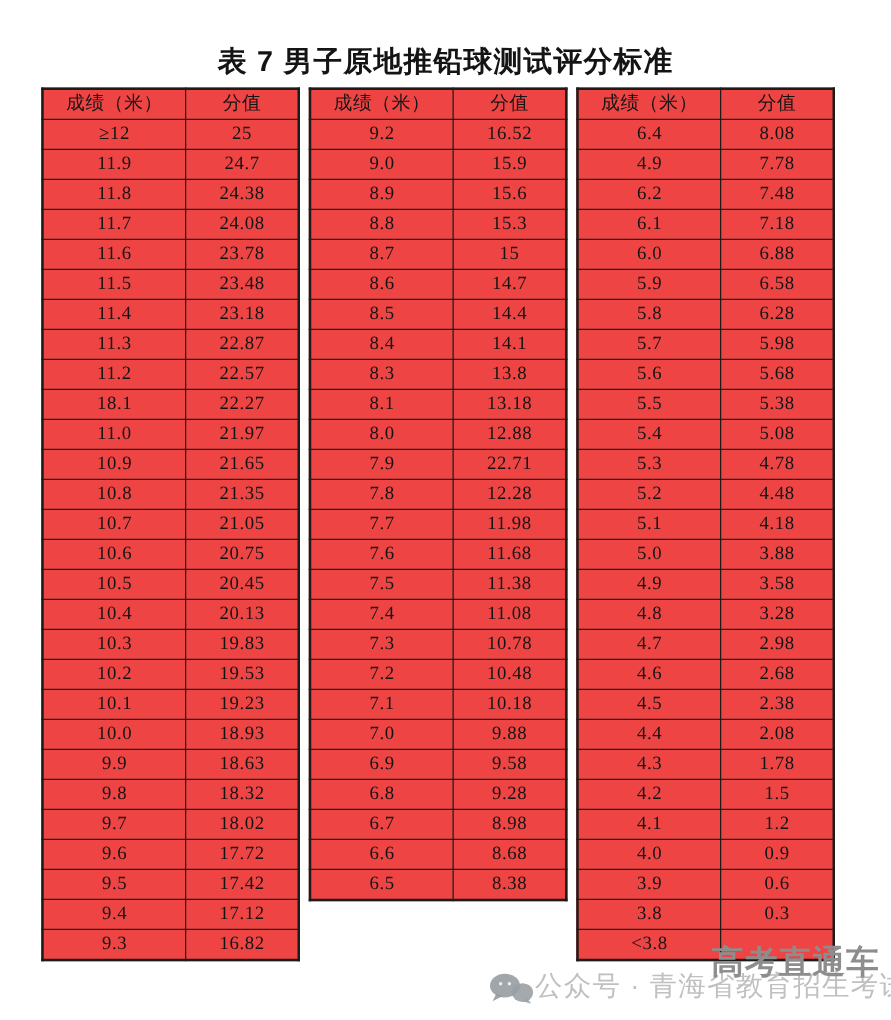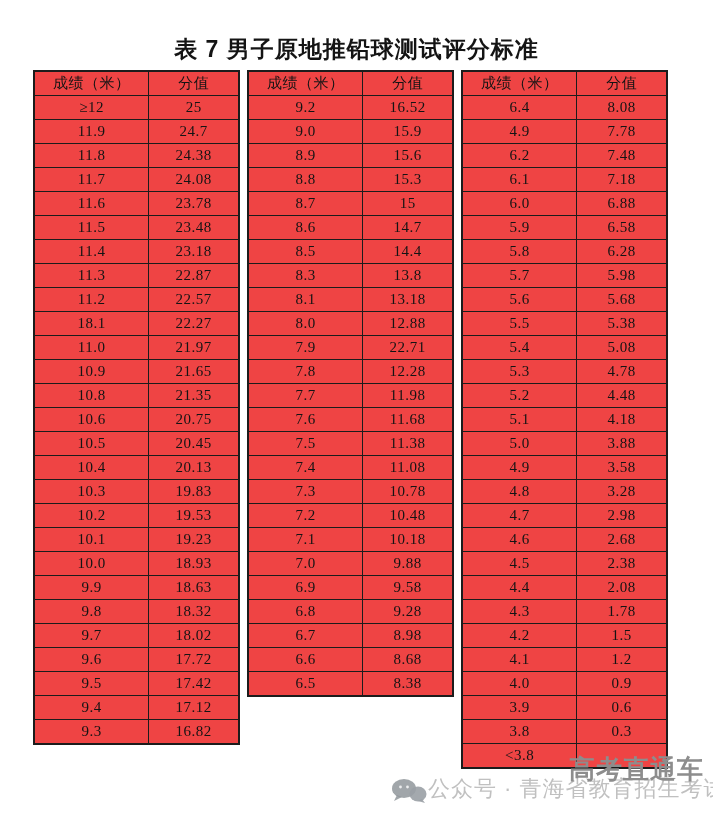--- a/index.html
+++ b/index.html
@@ -153,20 +153,24 @@
         </tr>
         <tr>
           <td>10.9</td>
           <td>21.65</td>
         </tr>
         <tr>
           <td>10.8</td>
           <td>21.35</td>
         </tr>
         <tr>
+          <td>10.7</td>
+          <td>21.05</td>
+        </tr>
+        <tr>
           <td>10.6</td>
           <td>20.75</td>
         </tr>
         <tr>
           <td>10.5</td>
           <td>20.45</td>
         </tr>
         <tr>
           <td>10.4</td>
           <td>20.13</td>
@@ -250,20 +254,24 @@
           <td>8.7</td>
           <td>15</td>
         </tr>
         <tr>
           <td>8.6</td>
           <td>14.7</td>
         </tr>
         <tr>
           <td>8.5</td>
           <td>14.4</td>
+        </tr>
+        <tr>
+          <td>8.4</td>
+          <td>14.1</td>
         </tr>
         <tr>
           <td>8.3</td>
           <td>13.8</td>
         </tr>
         <tr>
           <td>8.1</td>
           <td>13.18</td>
         </tr>
         <tr>

